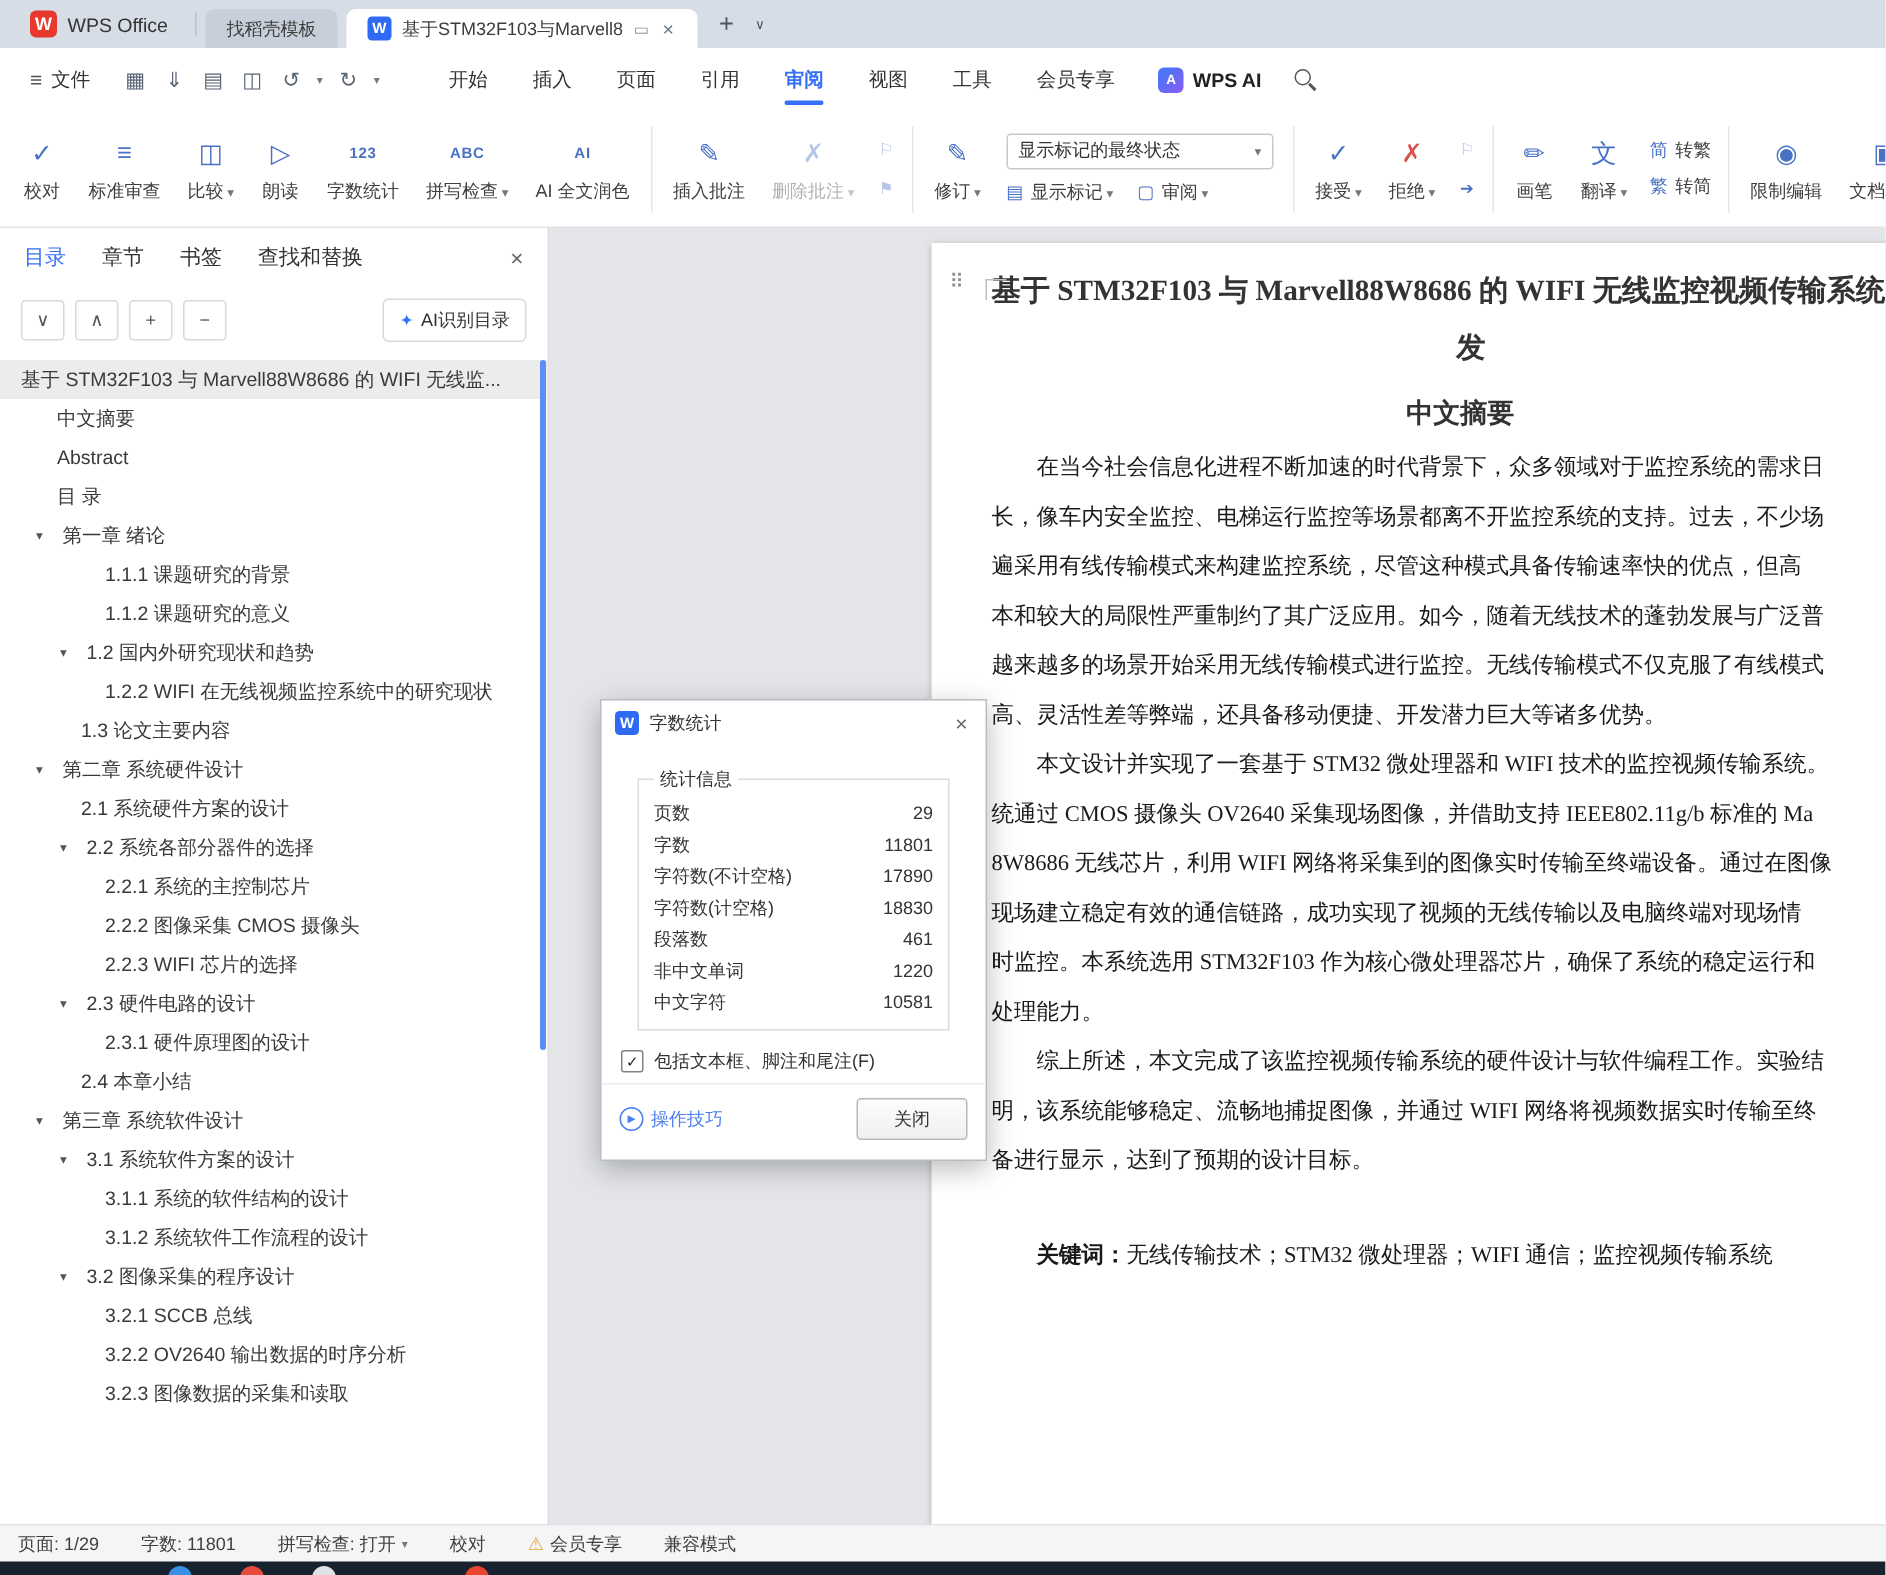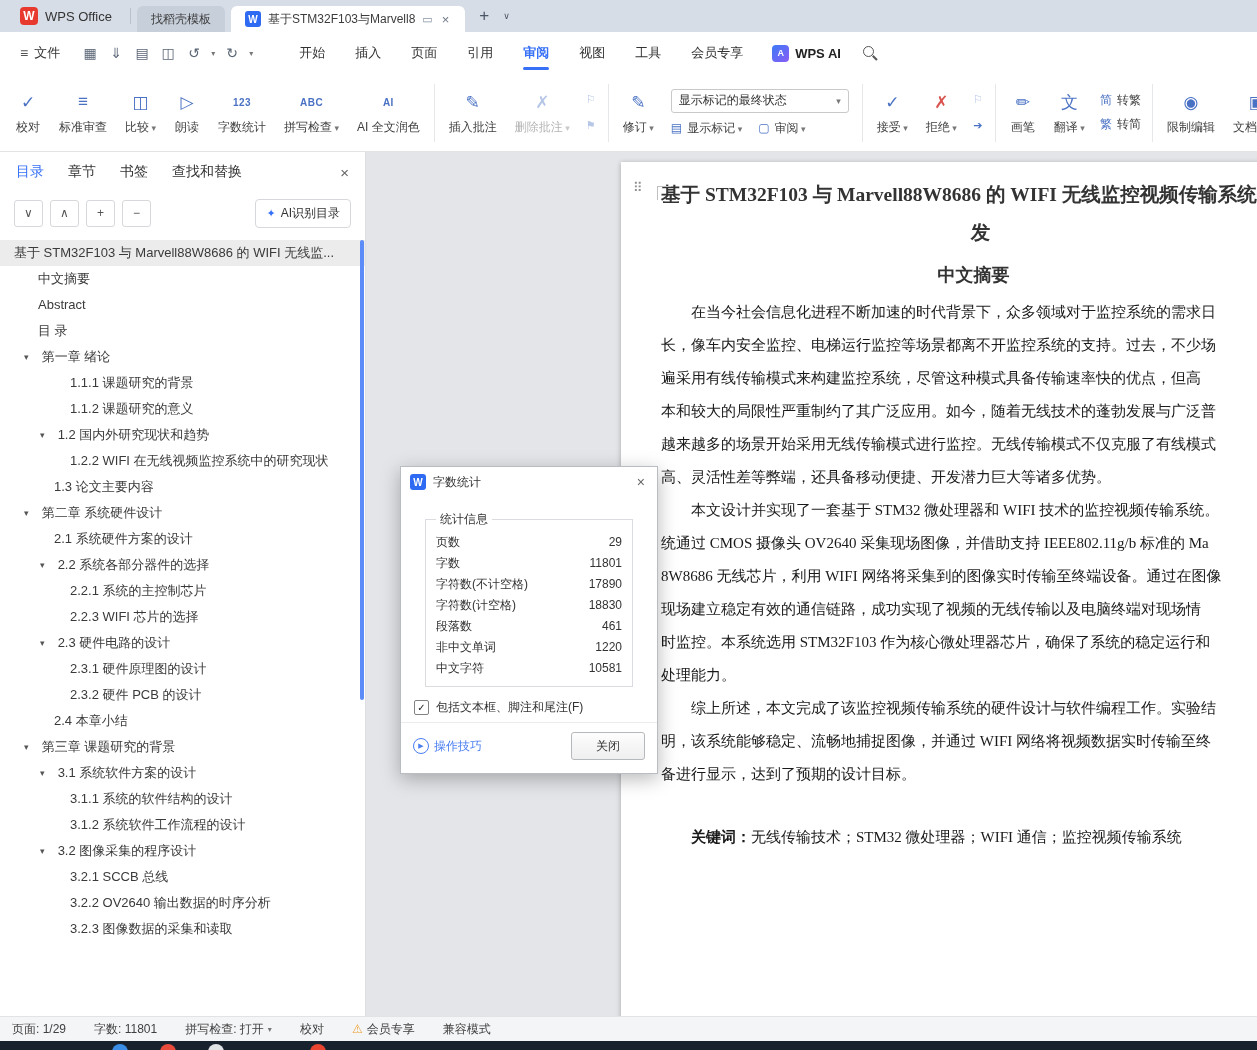--- a/index.html
+++ b/index.html
@@ -365,36 +365,36 @@
         <div class="titem l1">
           <span class="ttext">2.1 系统硬件方案的设计</span>
         </div>
         <div class="titem l1 arrow">
           <span class="ttext">2.2 系统各部分器件的选择</span>
         </div>
         <div class="titem l2">
           <span class="ttext">2.2.1 系统的主控制芯片</span>
         </div>
         <div class="titem l2">
+          <span class="ttext">2.2.2 图像采集 CMOS 摄像头</span>
+        </div>
+        <div class="titem l2">
           <span class="ttext">2.2.3 WIFI 芯片的选择</span>
         </div>
         <div class="titem l1 arrow">
           <span class="ttext">2.3 硬件电路的设计</span>
         </div>
         <div class="titem l2">
           <span class="ttext">2.3.1 硬件原理图的设计</span>
         </div>
-        <div class="titem l2">
-          <span class="ttext">2.3.2 硬件 PCB 的设计</span>
-        </div>
         <div class="titem l1">
           <span class="ttext">2.4 本章小结</span>
         </div>
         <div class="titem arrow">
-          <span class="ttext">第三章  课题研究的背景</span>
+          <span class="ttext">第三章  系统软件设计</span>
         </div>
         <div class="titem l1 arrow">
           <span class="ttext">3.1 系统软件方案的设计</span>
         </div>
         <div class="titem l2">
           <span class="ttext">3.1.1 系统的软件结构的设计</span>
         </div>
         <div class="titem l2">
           <span class="ttext">3.1.2 系统软件工作流程的设计</span>
         </div>

